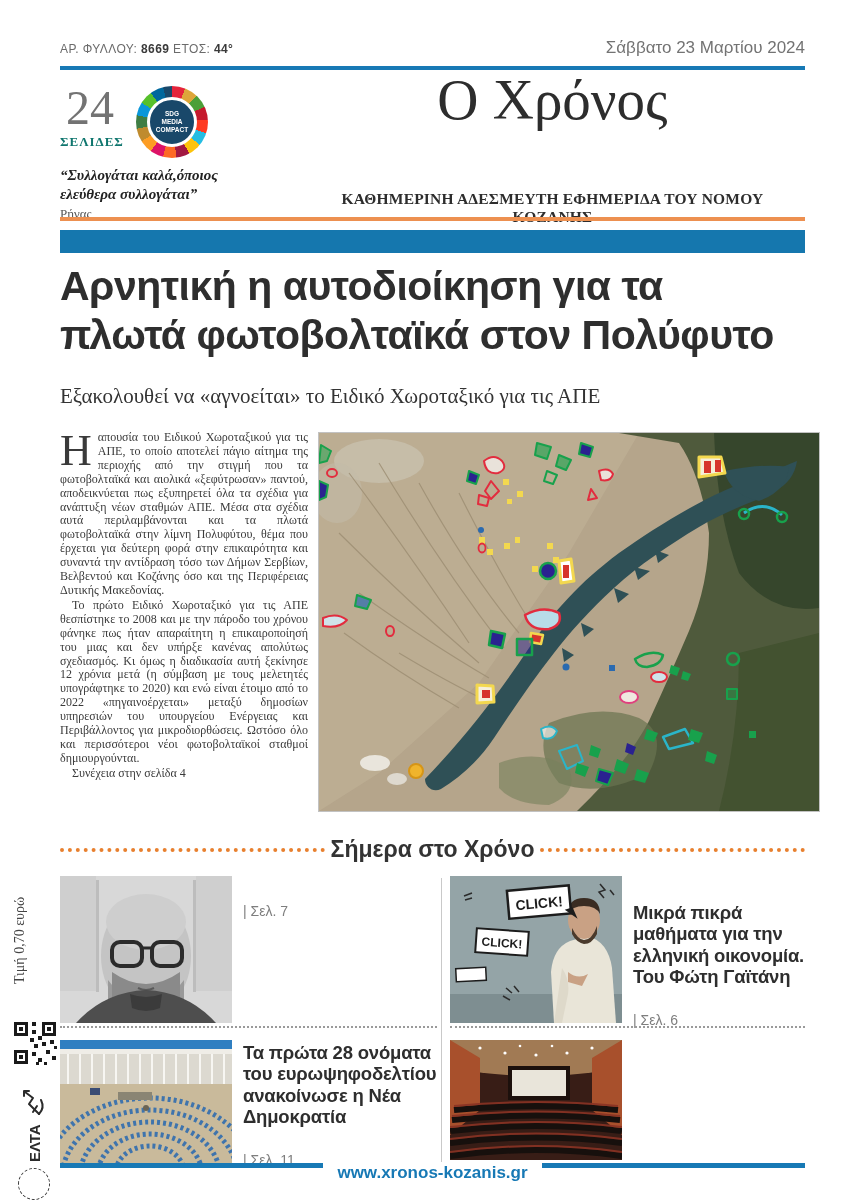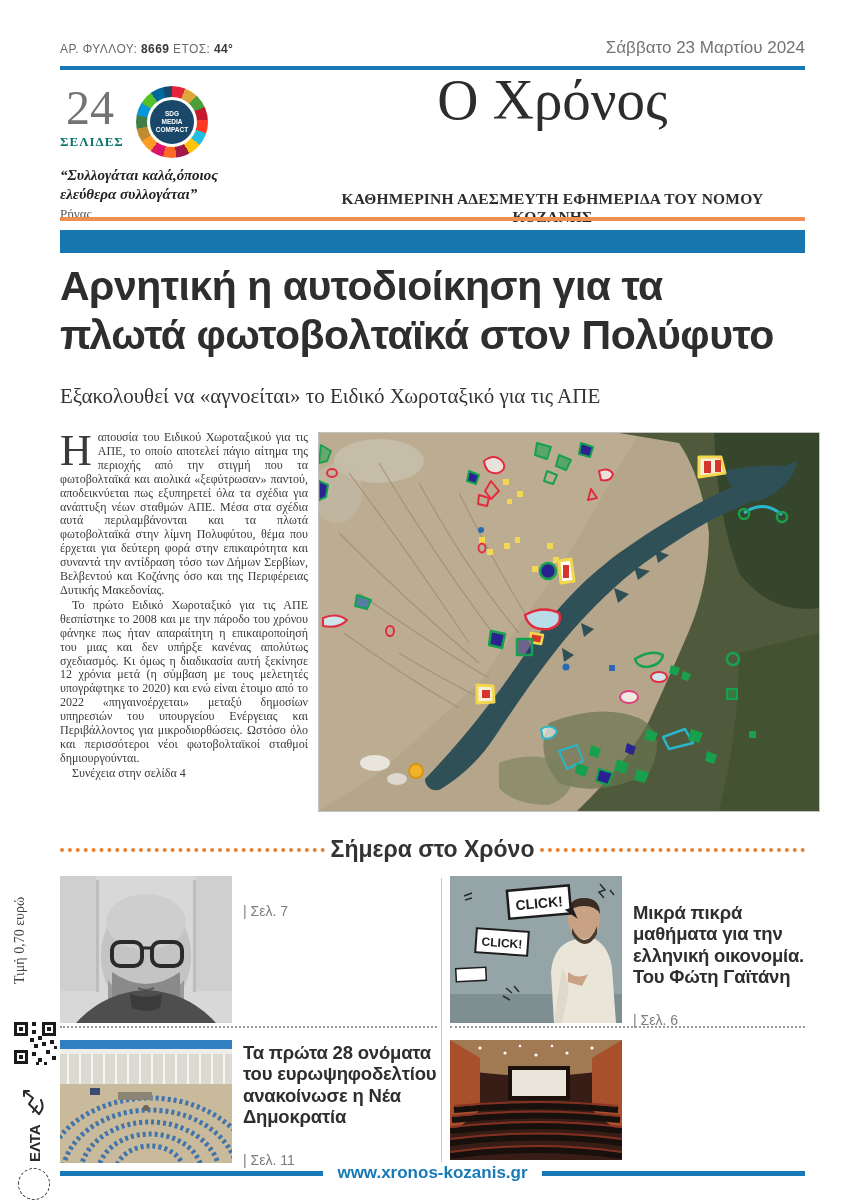--- a/index.html
+++ b/index.html
@@ -63,21 +63,21 @@
 
   .teaser-title{font-family:"Liberation Sans",sans-serif;font-weight:bold;font-size:18.5px;
          line-height:1.15;color:#2e2e2e;letter-spacing:-.2px;}
   .page-ref{font-family:"Liberation Sans",sans-serif;font-size:14px;color:#7e7e7e;margin-top:25px;}
   .photo{position:absolute;overflow:hidden;}
   .photo svg{display:block;}
   .vdivider{position:absolute;left:441px;top:878px;width:1px;height:284px;background:#c9c9c9;}
   .dotsep{position:absolute;border-top:2px dotted #9a9a9a;height:0;}
 
   
-  .footer{position:absolute;left:60px;top:1163px;width:745px;display:flex;align-items:center;gap:14px;}
+  .footer{position:absolute;left:60px;top:1163px;width:745px;display:flex;gap:14px;}
   .footer .fline{flex:1;height:5px;background:#1779B5;}
   .site-url{font-family:"Liberation Sans",sans-serif;font-weight:bold;font-size:17px;color:#1779B5;white-space:nowrap;}
 
   .qr{position:absolute;left:12px;top:1020px;width:46px;height:46px;}
   .elta-wrap{position:absolute;left:10px;top:1078px;width:48px;height:122px;}
   .elta-inner{width:122px;height:48px;transform:rotate(-90deg) translateX(-122px);transform-origin:0 0;
          display:flex;align-items:center;gap:6px;}
   .elta-stamp{width:30px;height:30px;border:1.5px dashed #3a3a3a;border-radius:50%;flex:0 0 auto;
          display:flex;align-items:center;justify-content:center;font-size:5px;color:#3a3a3a;
          font-family:"Liberation Sans",sans-serif;text-align:center;}

